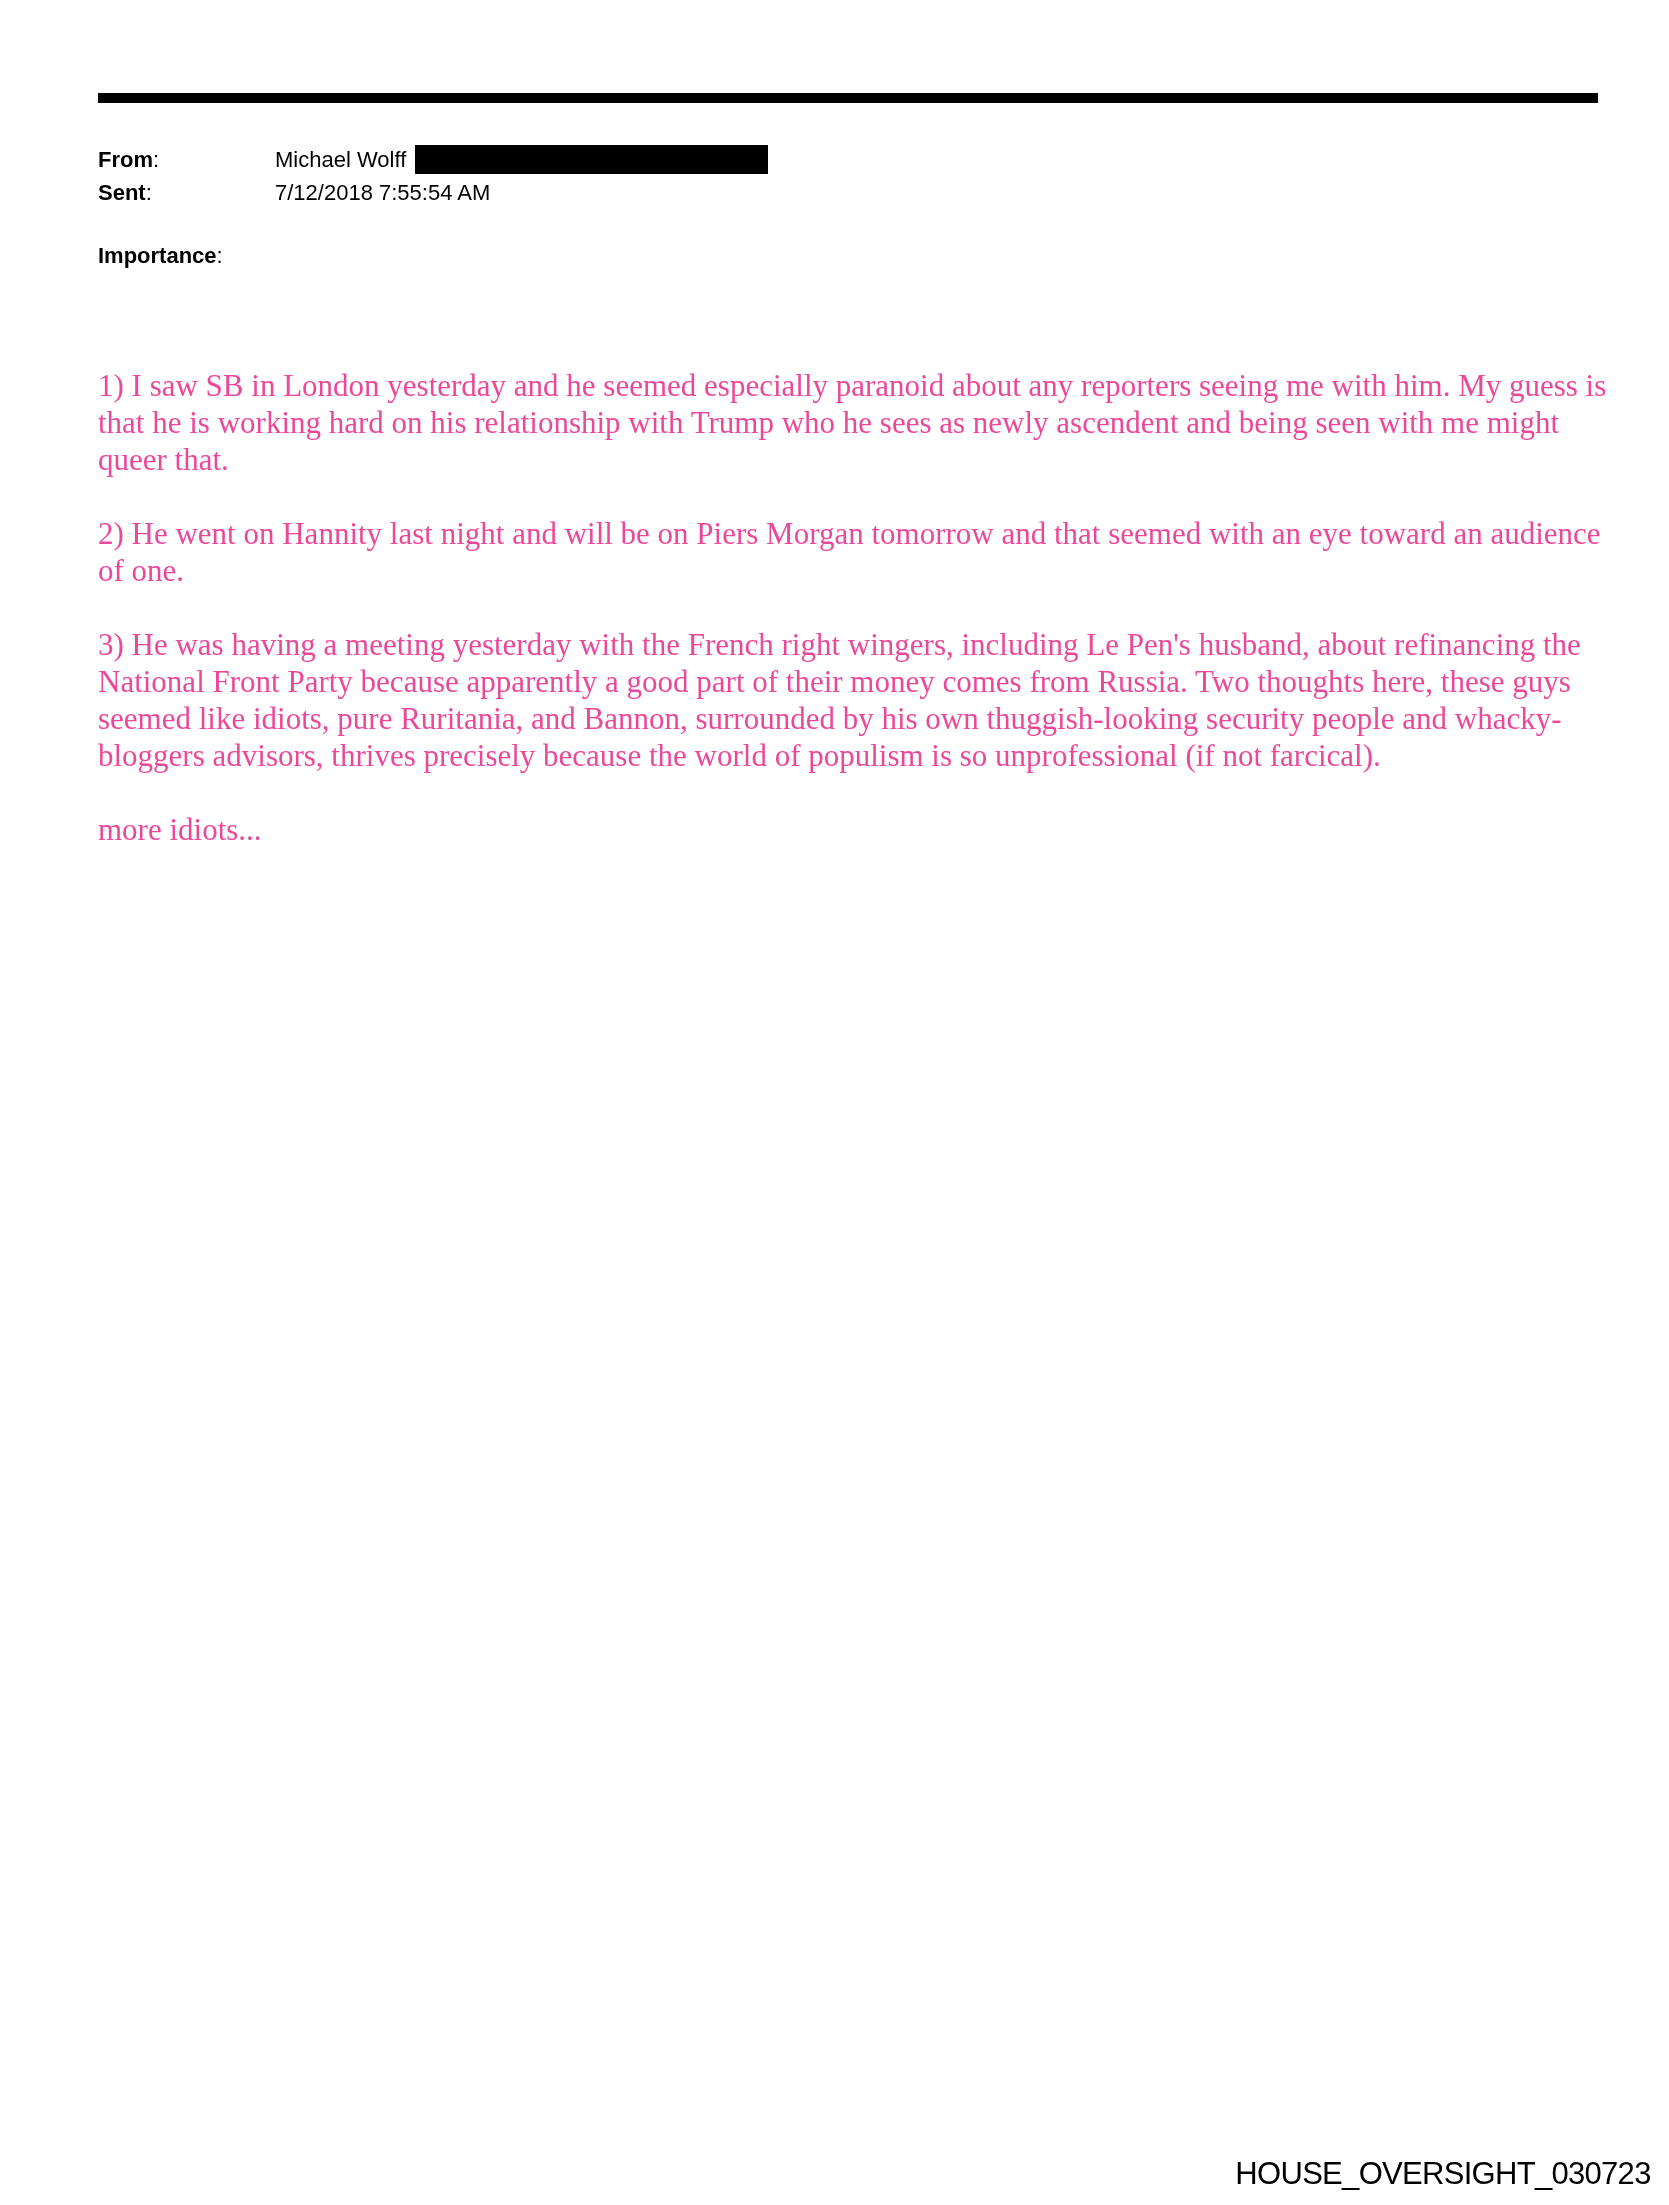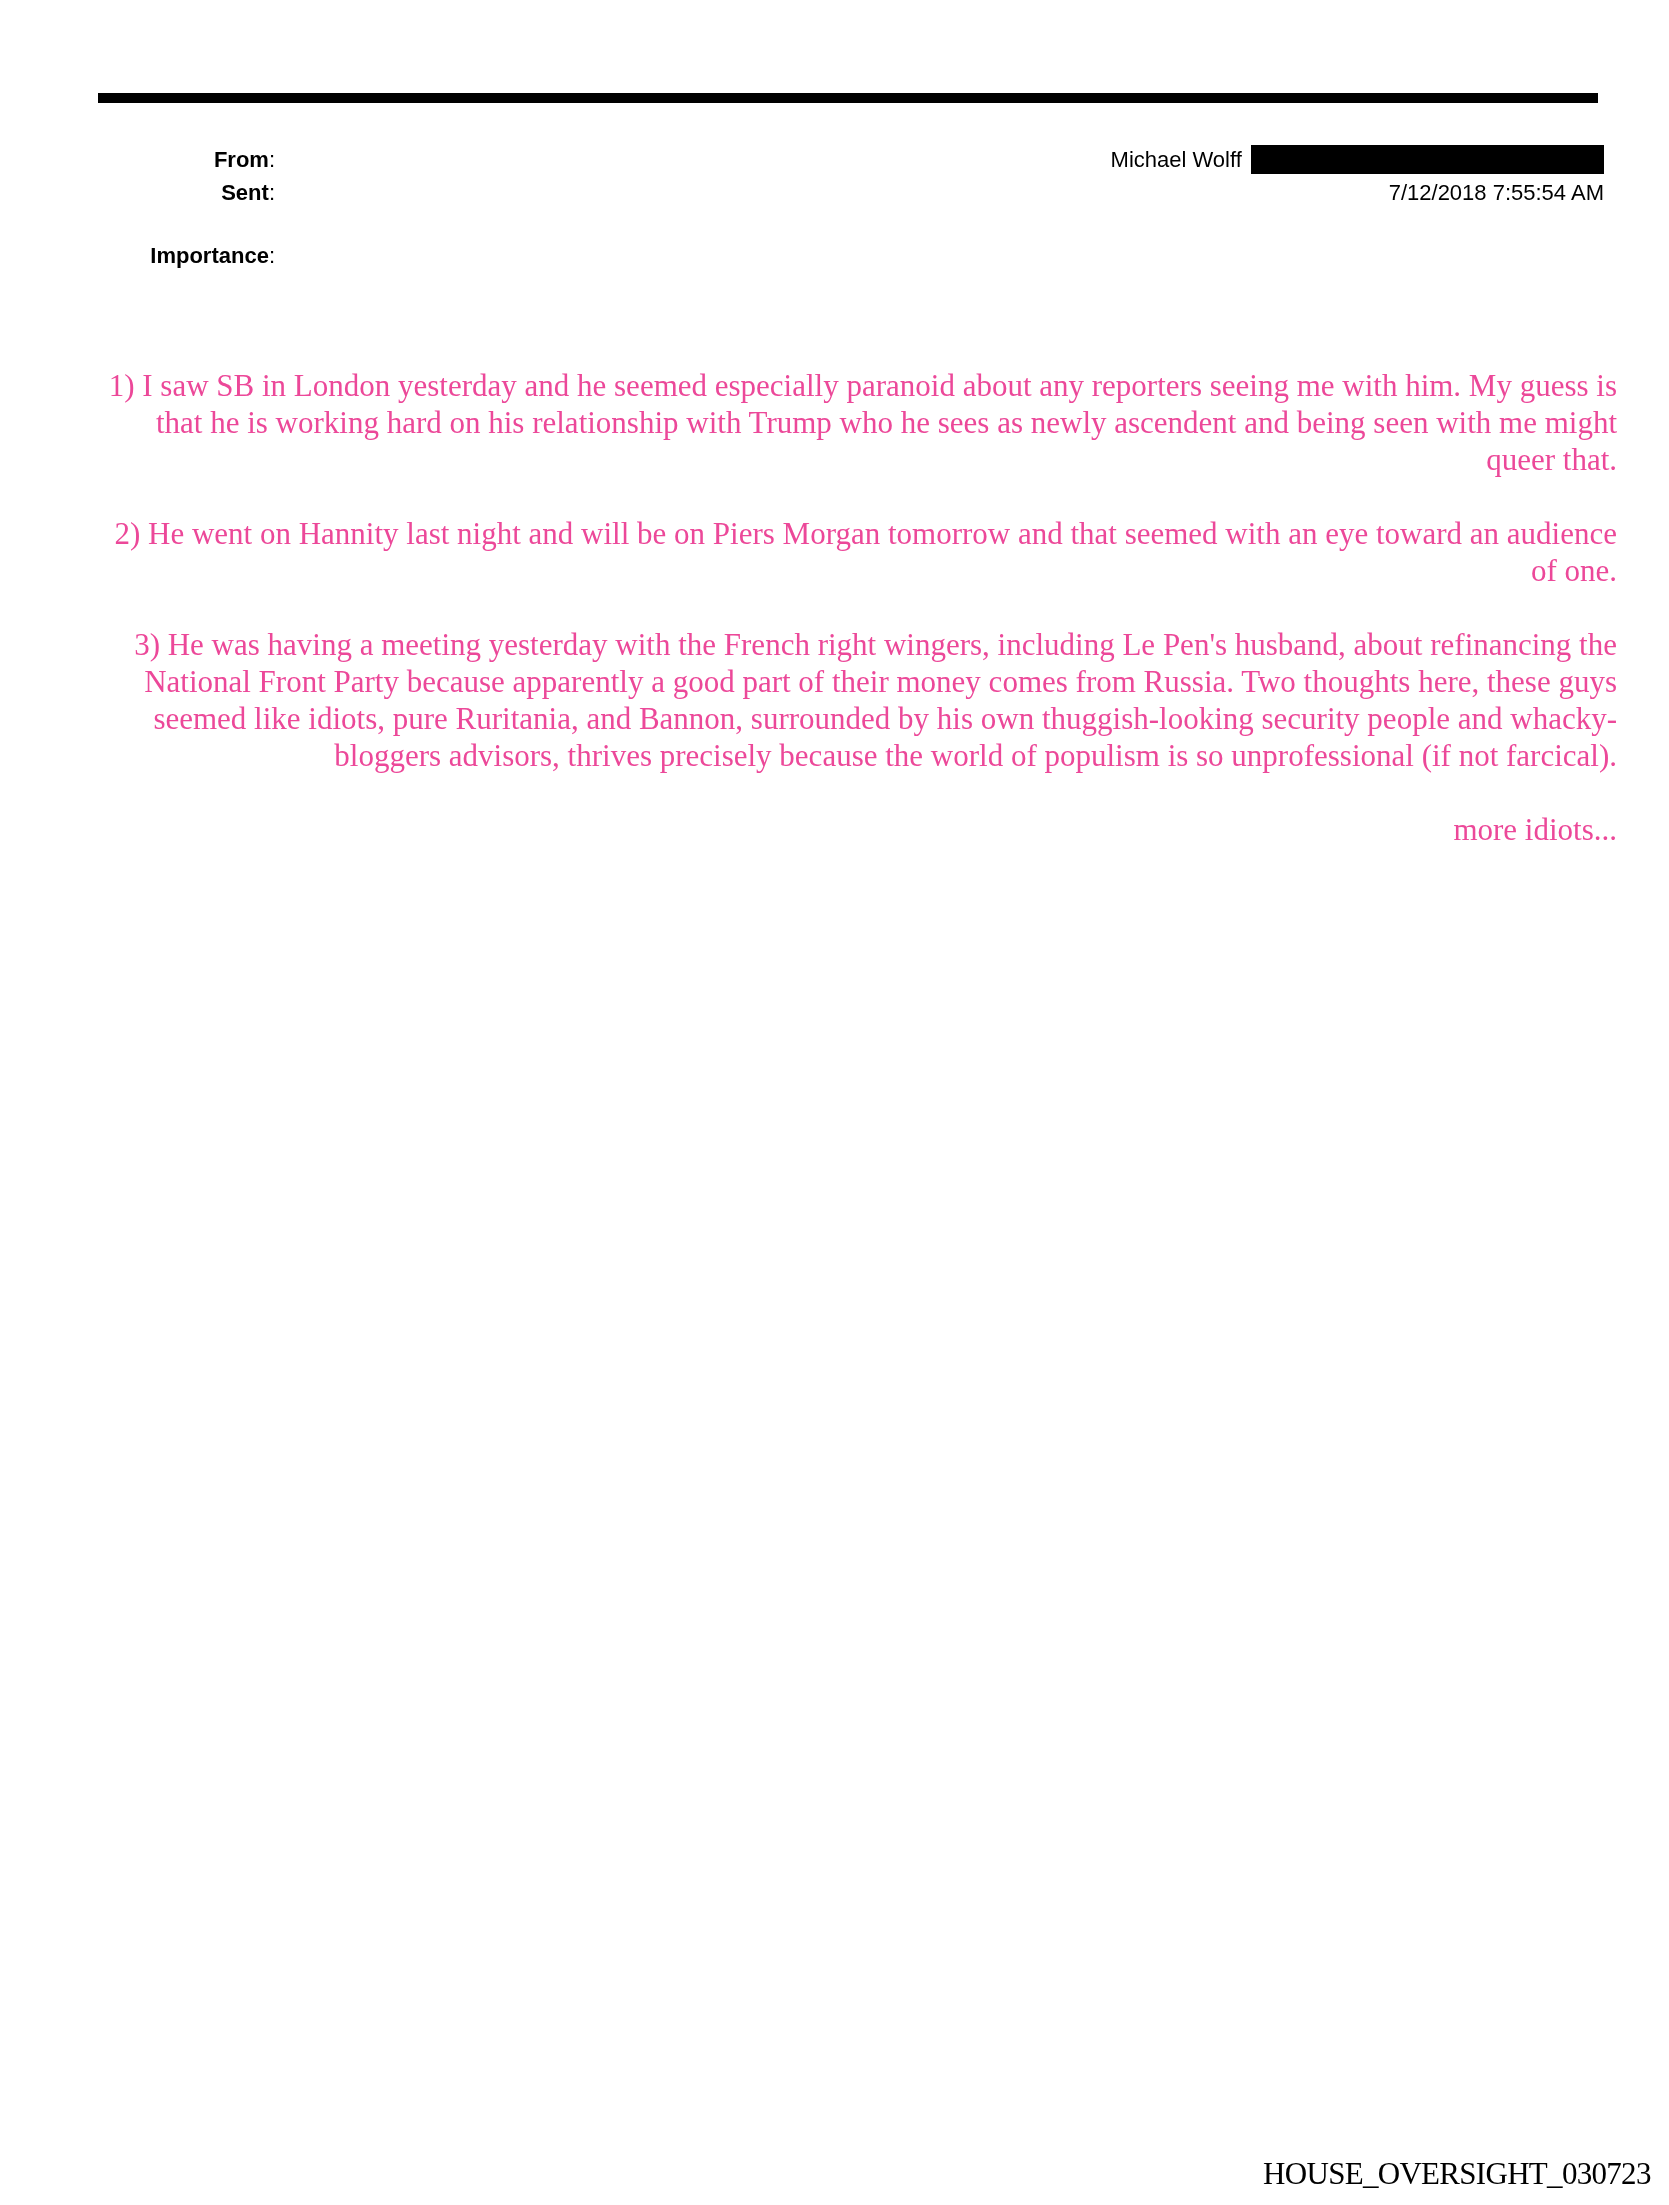--- a/index.html
+++ b/index.html
@@ -1,15 +1,15 @@
 <!DOCTYPE html>
 <html style="font-size:10.5px"><head>
 <meta charset="utf-8">
 <style>
-  * { margin: 0; padding: 0; box-sizing: border-box; text-align: right; }
+  * { margin: 0; padding: 0; box-sizing: border-box; }
   html, body {
     background: #ffffff;
     font-family: "Liberation Sans", sans-serif;
     color: #000000;
   }
   .page {
     position: relative;
     width: 1669px;
     height: 2205px;
     background: #ffffff;
@@ -73,21 +73,21 @@
   .body-block p {
     margin: 0 0 37px 0;
   }
   .body-block p.sign-off {
     margin-top: 19.6px;
   }
   .bates {
     position: absolute;
     right: 18.3px;
     bottom: 13px;
-    font-family: Liberation Serif, serif;
+    font-family: Liberation Sans, sans-serif;
     font-size: 31px;
     letter-spacing: -0.7px;
     color: #000000;
     white-space: nowrap;
   }
 </style>
 </head>
 <body>
 
 <div class="page">

